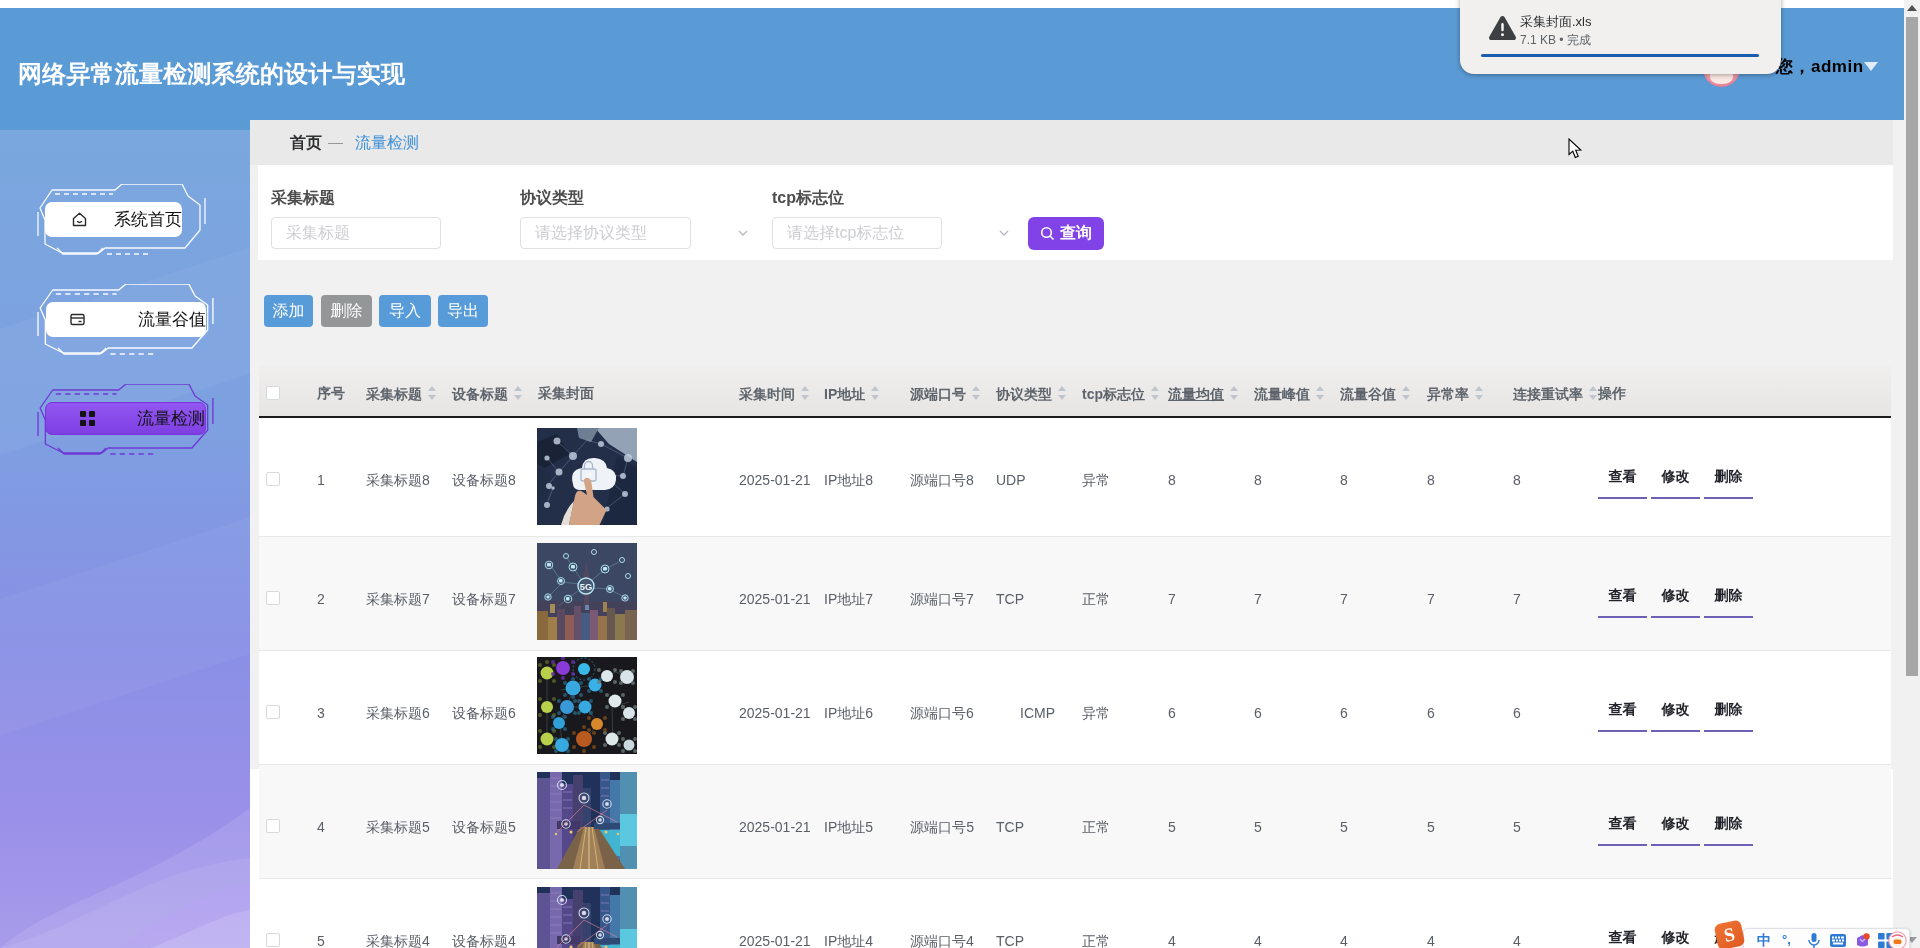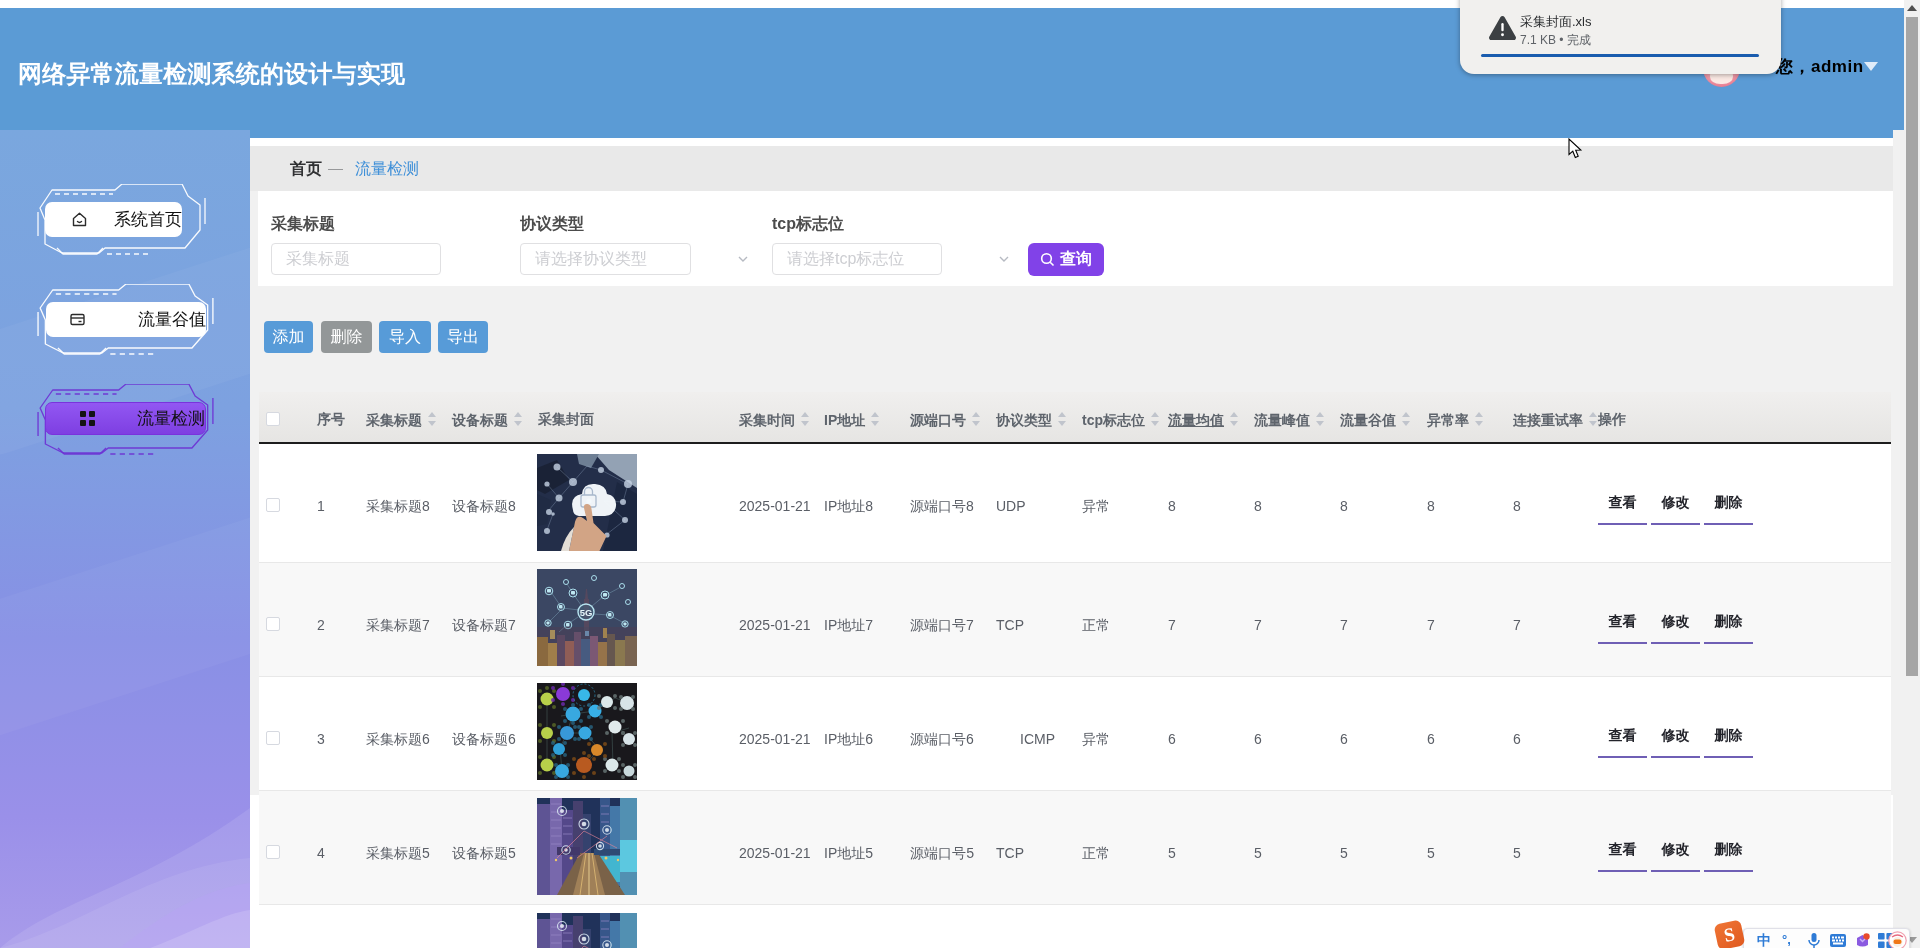--- a/index.html
+++ b/index.html
@@ -5,21 +5,21 @@
 html,body{width:1920px;height:948px;overflow:hidden;font-family:"Liberation Sans",sans-serif;}
 #page{position:relative;width:1920px;height:948px;background:#fff;overflow:hidden;}
 #header{position:absolute;left:0;top:0;width:1920px;height:130px;background:#5b9bd5;margin-top:8px;}
 #header .title{position:absolute;left:18px;top:50px;font-size:24px;font-weight:bold;color:#fff;letter-spacing:0.2px;}
 #sidebar{position:absolute;left:0;top:130px;width:250px;height:818px;background:linear-gradient(180deg,#7aa7de 0%,#7da1e0 34%,#8890e5 62%,#9a90e9 84%,#a89bea 100%);overflow:hidden;}
 #sidebar .wave{position:absolute;background:rgba(255,255,255,0.07);transform:rotate(-18deg);}
 .mframe{position:absolute;left:37px;width:170px;height:80px;}
 .mbtn{position:absolute;display:flex;align-items:center;border-radius:7px;justify-content:space-between;}
 .mbtn .mi{display:inline-flex;margin-right:6px;}
 .mbtn span{font-size:17px;color:#111;font-weight:400;}
-#content{position:absolute;left:250px;top:146px;width:1654px;height:649px;background:#f1f1f1;}
+#content{position:absolute;left:250px;top:120px;width:1654px;height:649px;background:#f1f1f1;}
 #crumb{position:absolute;left:0;top:0;width:1643px;height:45px;background:#e9e9e9;}
 #crumb .b1{position:absolute;left:40px;top:13px;font-size:16px;font-weight:bold;color:#303133;}
 #crumb .sep{position:absolute;left:78px;top:13px;font-size:15px;color:#97989a;}
 #crumb .b2{position:absolute;left:105px;top:13px;font-size:16px;color:#3e8fd8;}
 #formcard{position:absolute;left:8px;top:45px;width:1635px;height:95px;background:#fff;}
 .flabel{position:absolute;top:23px;font-size:16px;font-weight:bold;color:#4c4c4c;}
 .finput{position:absolute;top:52px;height:32px;border:1px solid #e0e0e2;border-radius:4px;background:#fff;font-size:16px;color:#cdced2;line-height:30px;padding-left:14px;}
 .chev{position:absolute;width:12px;height:12px;}
 #qbtn{position:absolute;left:770px;top:52px;width:76px;height:33px;background:#8142e8;border-radius:6px;color:#fff;font-size:16px;font-weight:bold;display:flex;align-items:center;justify-content:center;}
 #btnrow{position:absolute;left:0;top:140px;width:100%;height:60px;}

